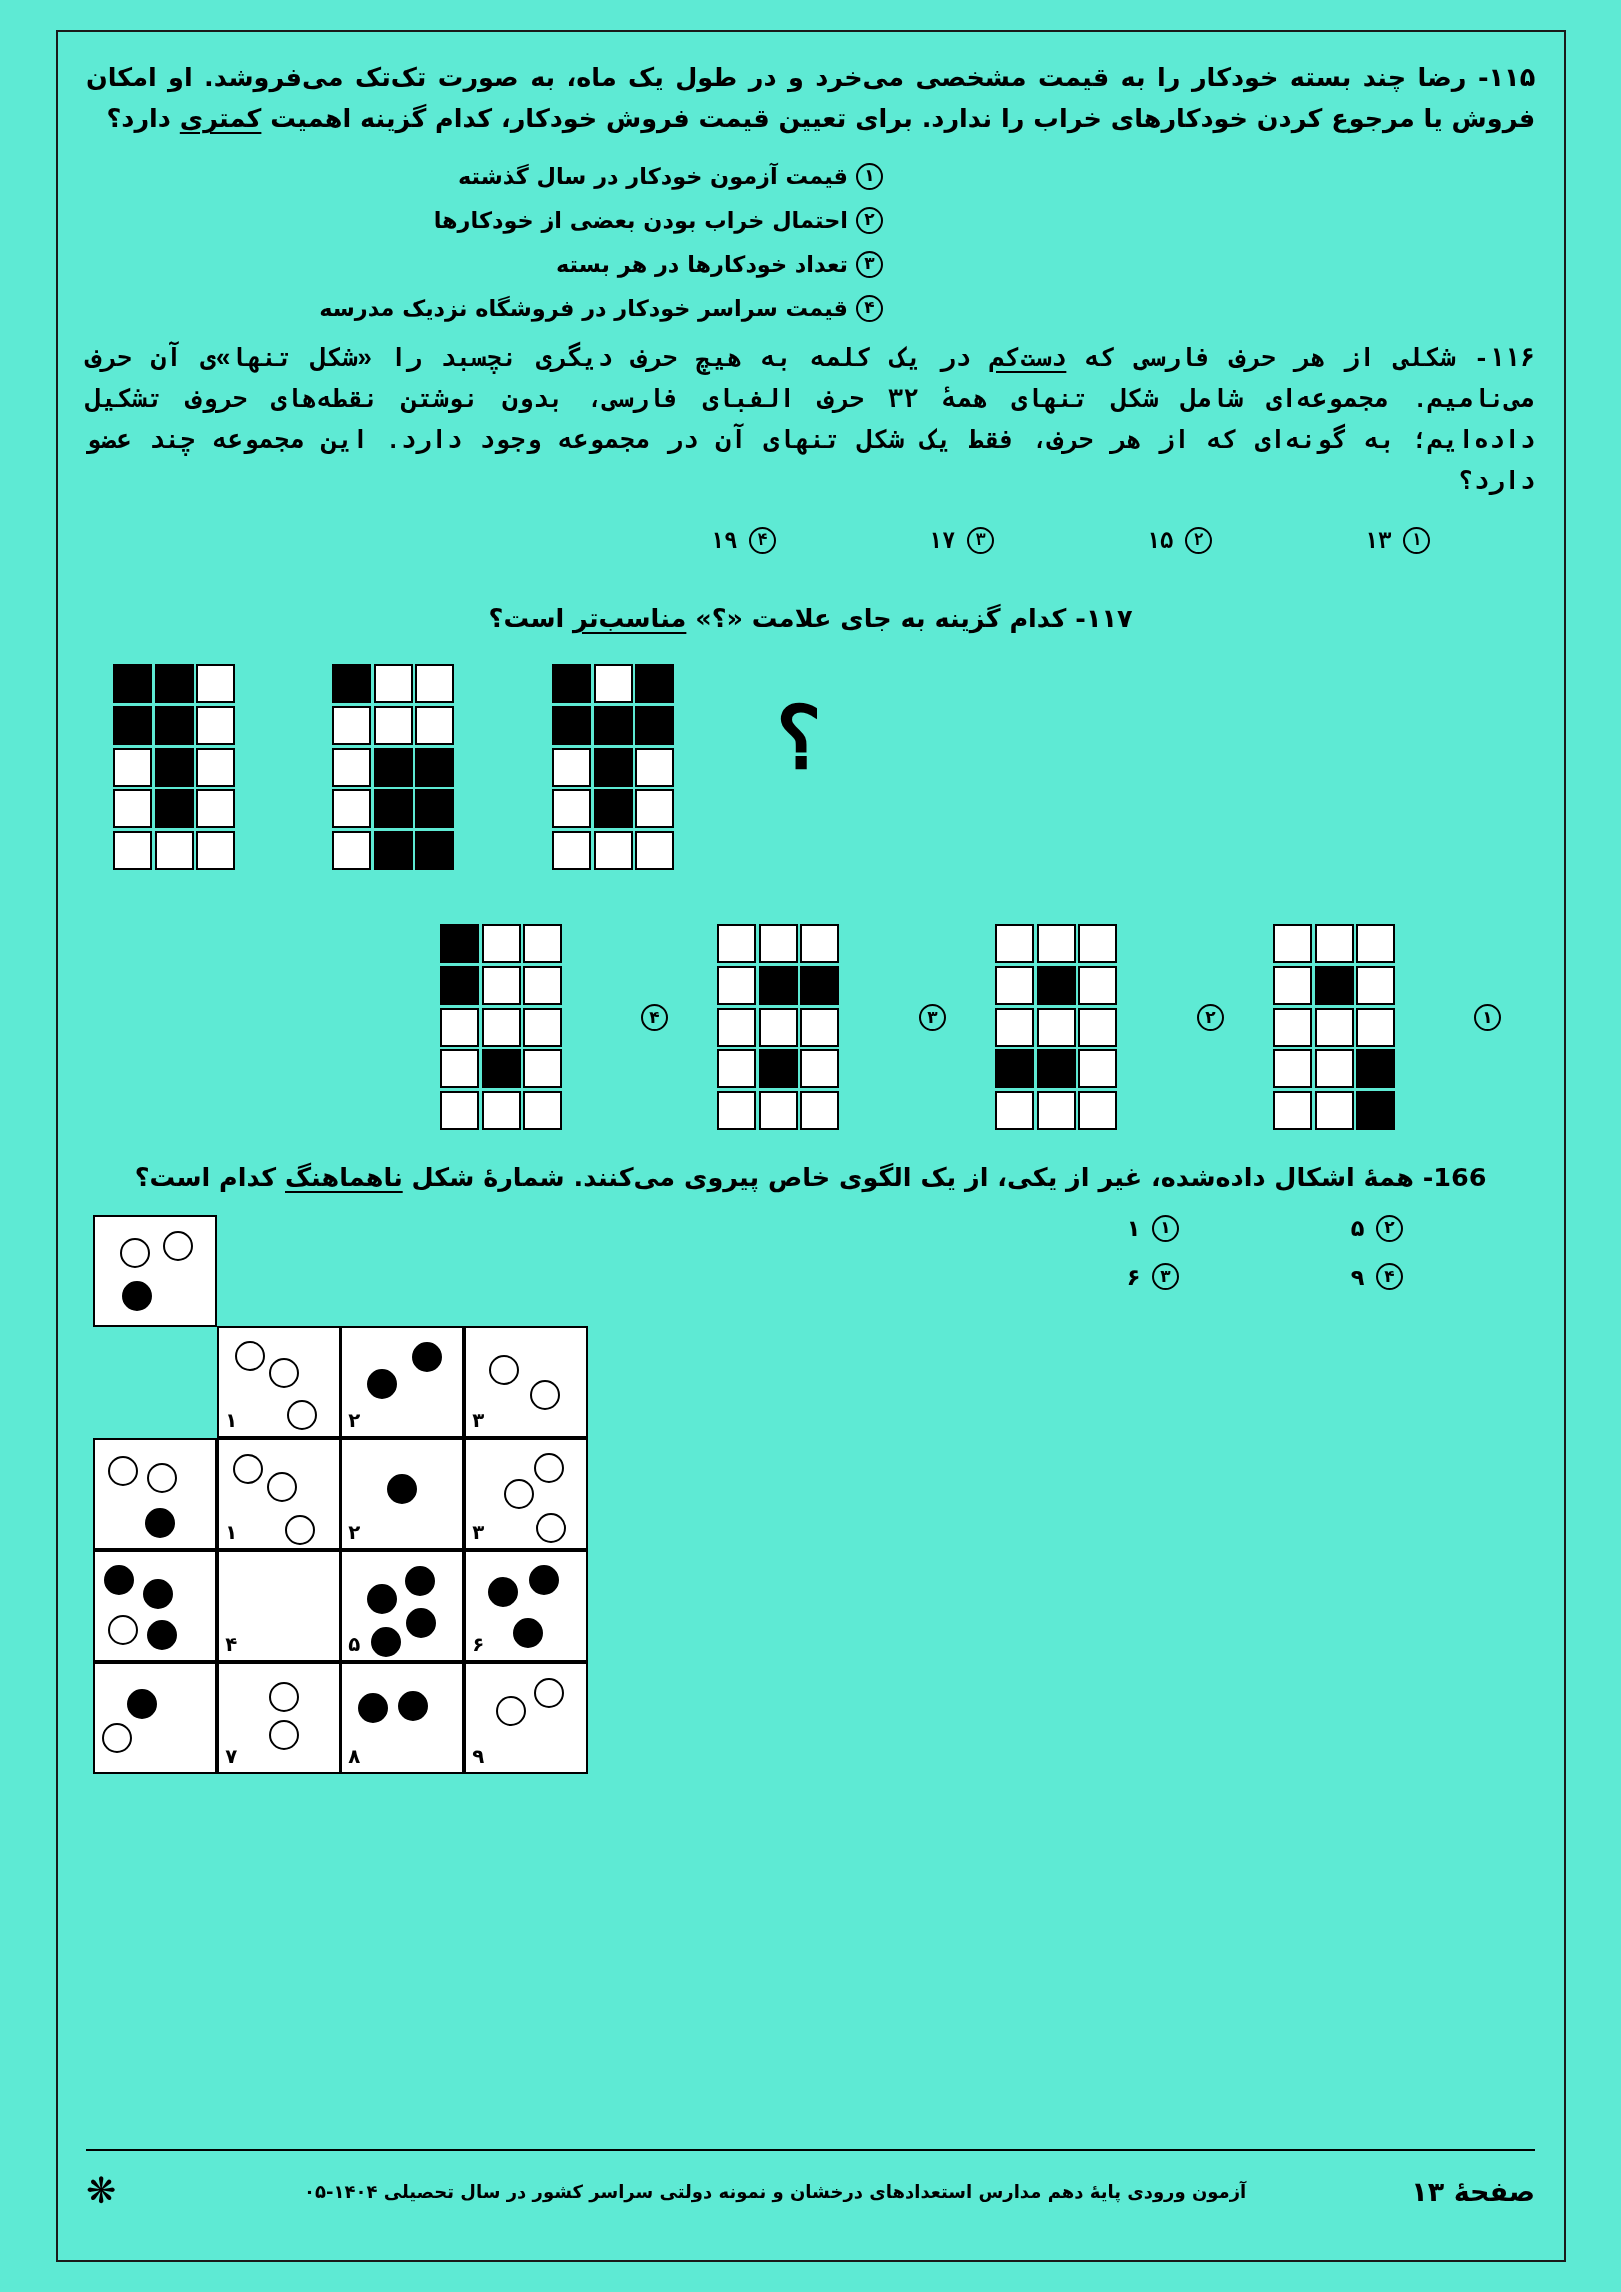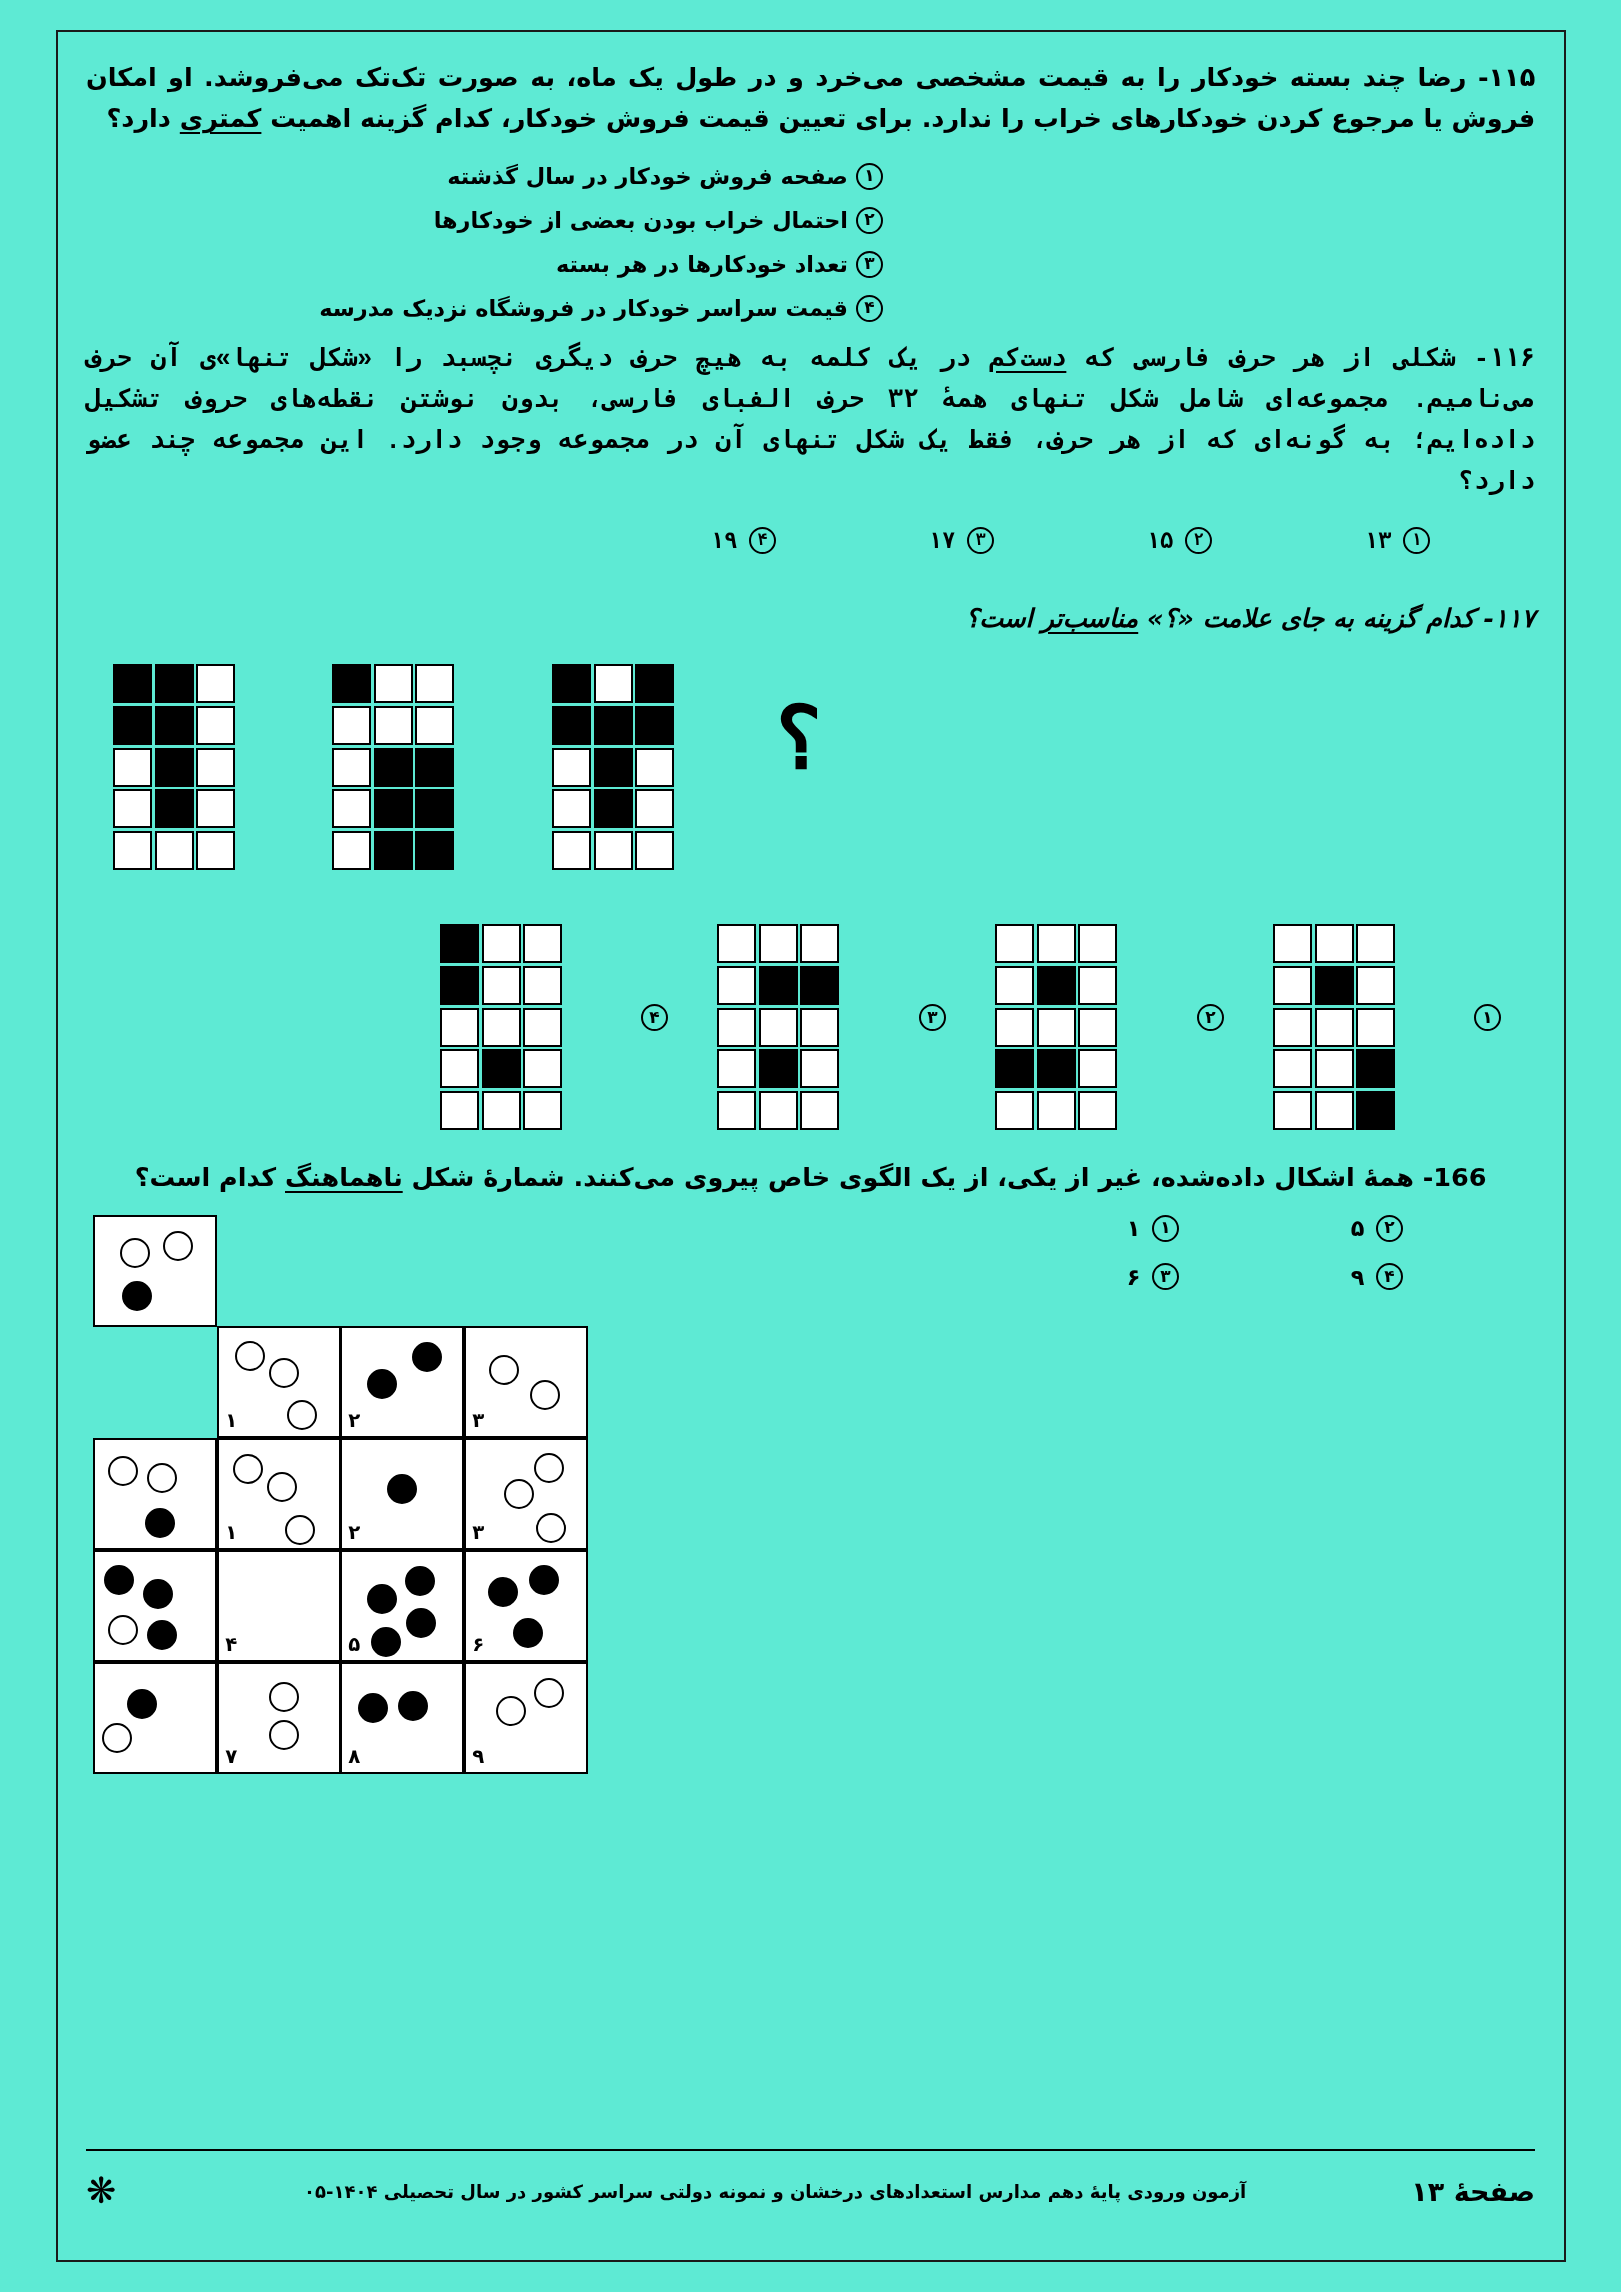--- a/index.html
+++ b/index.html
@@ -276,21 +276,21 @@
 
     <div class="question">
       <div class="q-stem">
         <span class="num">۱۱۵-</span>
         <span>رضا چند بسته خودکار را به قیمت مشخصی می‌خرد و در طول یک ماه، به صورت تک‌تک می‌فروشد. او امکان فروش یا مرجوع کردن خودکارهای خراب را ندارد. برای تعیین قیمت فروش خودکار، کدام گزینه اهمیت </span><span class="u">کمتری</span><span> دارد؟</span>
       </div>
 
       <div class="opts-stacked">
         <div class="opt-line">
           <span class="circ">۱</span>
-          <span class="opt-text">صفحه فروش خودکار در سال گذشته</span>
+          <span class="opt-text">قیمت آزمون خودکار در سال گذشته</span>
         </div>
         <div class="opt-line">
           <span class="circ">۲</span>
           <span class="opt-text">احتمال خراب بودن بعضی از خودکارها</span>
         </div>
         <div class="opt-line">
           <span class="circ">۳</span>
           <span class="opt-text">تعداد خودکارها در هر بسته</span>
         </div>
         <div class="opt-line">
@@ -320,21 +320,21 @@
           <span class="opt-text">۱۷</span>
         </div>
         <div class="opt-cell">
           <span class="circ">۴</span>
           <span class="opt-text">۱۹</span>
         </div>
       </div>
     </div>
 
     <div class="question" style="margin-top:43px;">
-      <div class="q-stem" style="text-align:right;font-style:italic;">
+      <div class="q-stem" style="text-align:center;">
         <span class="num">۱۱۷-</span>
         <span>کدام گزینه به جای علامت «؟» </span><span class="u">مناسب‌تر</span><span> است؟</span>
       </div>
 
       <div class="q117-wrap">
 
         <div class="grid" id="q117-seq-0" style="left:27px; top:18px;">
             <div class="cell on"></div>
             <div class="cell on"></div>
             <div class="cell"></div>

